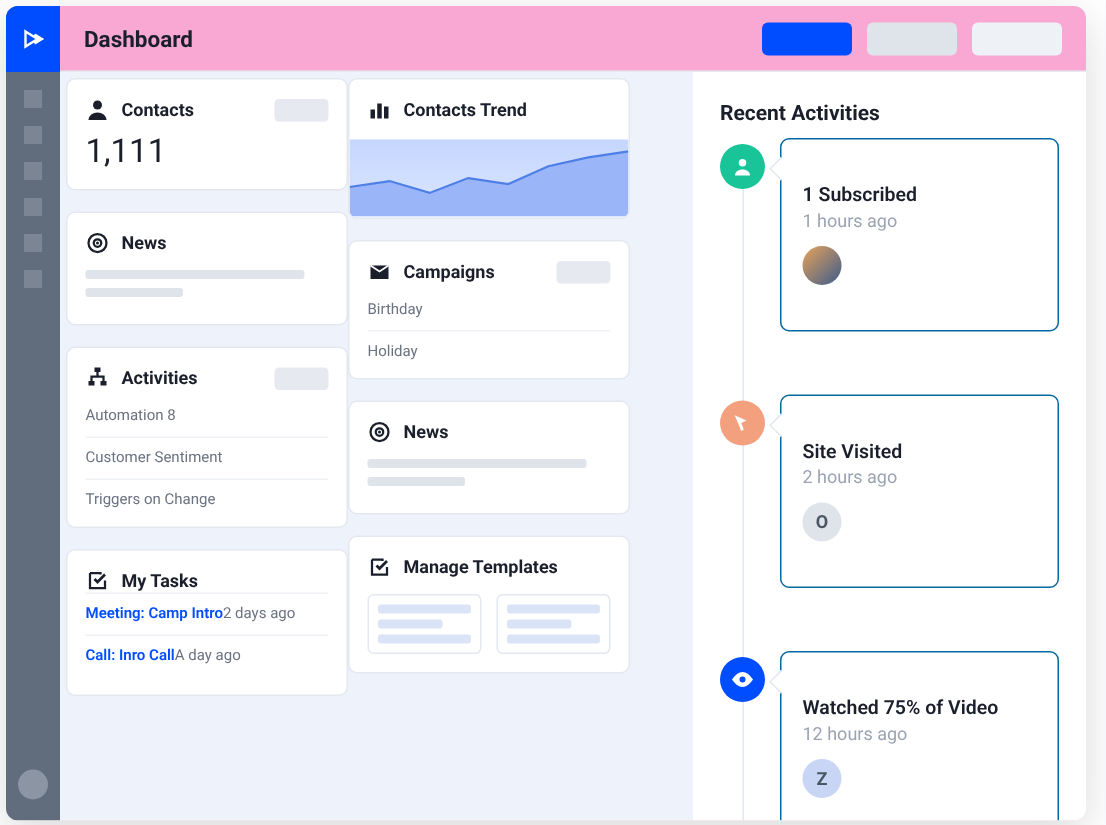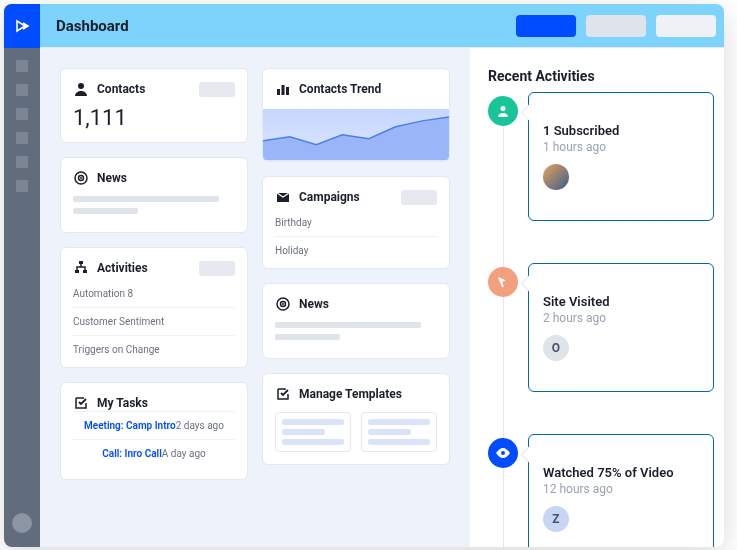--- a/index.html
+++ b/index.html
@@ -3,48 +3,48 @@
 <meta charset="utf-8">
 <style>
 *{box-sizing:border-box;margin:0;padding:0;font-family:-apple-system,BlinkMacSystemFont,"Segoe UI",Roboto,sans-serif}
 body{background:#fff;width:737px;height:550px;overflow:hidden}
 .app{display:flex;width:720px;height:543px;border-radius:8px;overflow:hidden;box-shadow:0 8px 30px rgba(0,0,0,.15);margin:4px 0 0 4px;position:relative}
 .sidebar{width:36px;background:#616c7c;display:flex;flex-direction:column;align-items:center;padding-top:0}
 .sb-logo{width:36px;height:44px;background:#004cff;display:flex;align-items:center;justify-content:center}
 .sb-item{width:12px;height:12px;background:#7c8594;margin-top:12px}
 .sb-bottom{margin-top:auto;margin-bottom:14px}
 .sb-avatar{width:20px;height:20px;border-radius:50%;background:#8b95a3}
-.main{flex:1;display:flex;flex-direction:column;background:#7dd3fc}
+.main{flex:1;display:flex;flex-direction:column;background:#f9a8d4}
 .topbar{height:44px;display:flex;align-items:center;padding:0 16px;border-bottom:1px solid #e6e9f0}
 .title{font-size:15px;font-weight:700;color:#1a1f2b}
 .tb-right{margin-left:auto;display:flex;gap:10px}
 .tb-btn{height:22px;border-radius:4px}
 .tb-btn.blue{width:60px;background:#004cff}
 .tb-btn.grey{width:60px;background:#dfe3ea}
 .tb-btn.lite{width:60px;background:#eef1f6}
 .content{flex:1;display:flex;background:#eef2fb;overflow:hidden}
-.cols{display:flex;gap:14px;padding:20px;flex:1;min-width:0}
+.cols{display:flex;padding:4px;flex:1;min-width:0}
 .col{display:flex;flex-direction:column;gap:14px;width:188px}
 .card{background:#fff;border:1px solid #e3e7ef;border-radius:6px;padding:12px}
 .card-h{display:flex;align-items:center;gap:8px}
 .card-h .badge{margin-left:auto;width:36px;height:15px;background:#e6e9f0;border-radius:3px}
 .ic{width:16px;height:16px;display:inline-flex;align-items:center;justify-content:center;color:#1a1f2b}
 .card-title{font-size:12px;font-weight:700;color:#1a1f2b}
 .big-num{font-size:22px;font-weight:400;color:#1a1f2b;margin-top:8px}
 .ph-lines{margin-top:10px}
 .ph-line{height:6px;background:#dfe3ea;border-radius:2px;margin-bottom:6px}
 .ph-line.w90{width:90%}.ph-line.w40{width:40%}
 .list{margin-top:4px}
 .list-row{font-size:10px;color:#6b7280;padding:8px 0;border-top:1px solid #eef1f6}
 .list-row:first-child{border-top:none}
 .trend-card{padding:0;overflow:hidden}
 .trend-h{padding:12px;display:flex;align-items:center;gap:8px}
 .trend-chart{height:52px;background:linear-gradient(180deg,#c5d6ff 0%,#dce7ff 100%);position:relative}
 .trend-chart svg{position:absolute;inset:0}
-.tasks .t-row{display:flex;justify-content:center;font-size:10px;padding:8px 0;border-top:1px solid #eef1f6}
+.tasks .t-row{display:flex;justify-content:flex-start;font-size:10px;padding:8px 0;border-top:1px solid #eef1f6}
 .tasks .t-row:first-of-type{border-top:none;margin-top:6px}
 .tasks .t-name{color:#004cff;font-weight:600}
 .tasks .t-time{color:#6b7280}
 .templates{display:flex;gap:10px;margin-top:10px}
 .tpl{flex:1;border:1px solid #e3e7ef;border-radius:4px;padding:6px;display:flex;flex-direction:column;gap:4px}
 .tpl-line{height:6px;background:#dbe4f7;border-radius:2px}
 .right{width:262px;background:#fff;padding:20px 18px;overflow:hidden}
 .ra-title{font-size:14px;font-weight:700;color:#1a1f2b;margin-bottom:8px}
 .timeline{position:relative;padding-left:40px}
 .timeline::before{content:"";position:absolute;left:15px;top:16px;bottom:0;width:1px;background:#e3e7ef}

